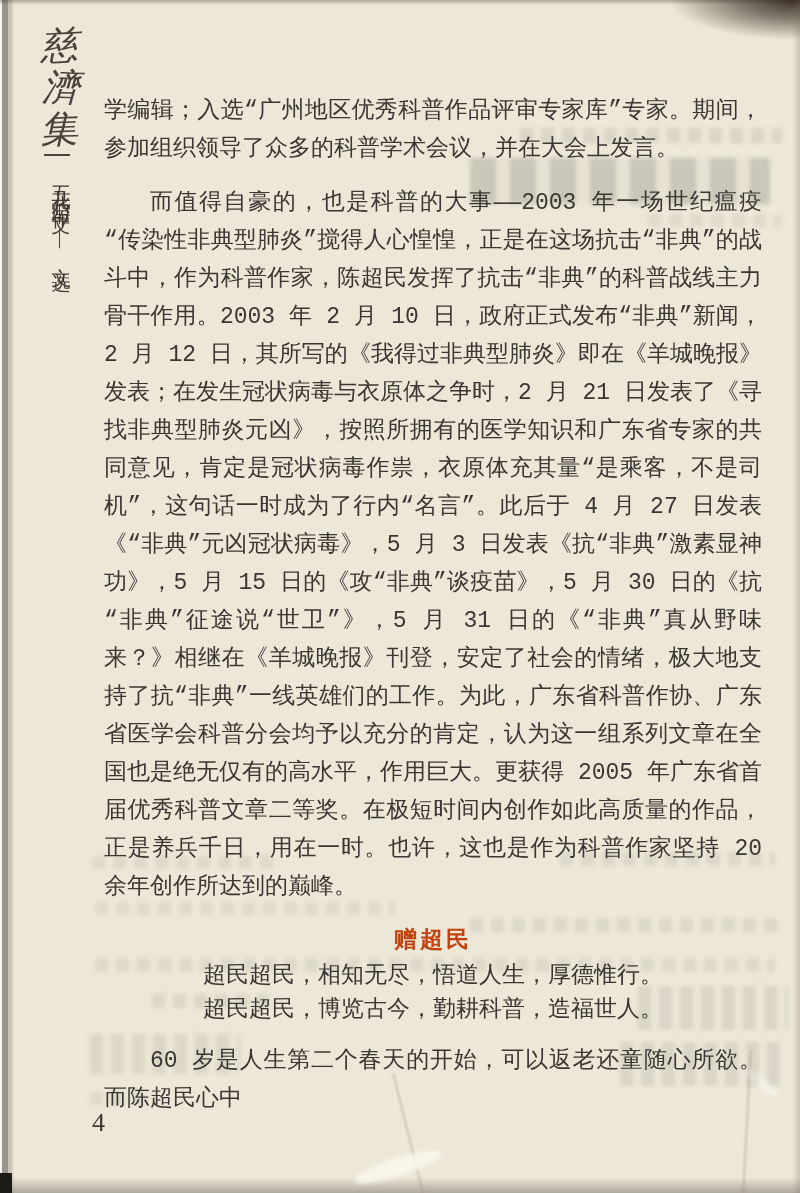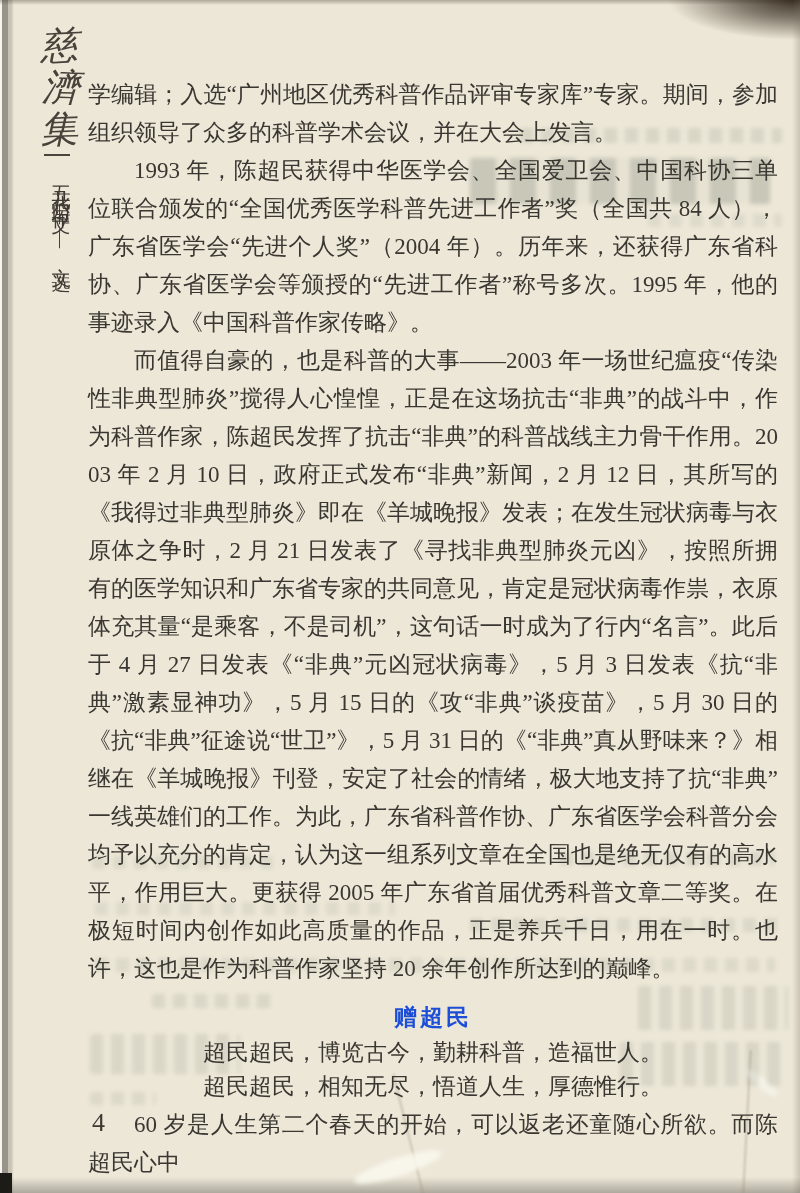--- a/index.html
+++ b/index.html
@@ -58,24 +58,24 @@
   .calli span:nth-child(2){transform:rotate(2deg) translateX(2px);}
   .calli span:nth-child(3){transform:rotate(-2deg);}
   .calli-divider{position:absolute;left:44px;top:154px;width:26px;height:2px;background:#4a453c;}
   .side-caption{position:absolute;left:48px;top:170px;height:290px;
     writing-mode:vertical-rl;text-orientation:mixed;
     font-size:19px;letter-spacing:5px;color:#3e3a33;}
   
   .content{position:absolute;left:88px;top:76px;width:690px;
     color:#3a3732;font-size:23px;line-height:38px;
     text-align:justify;text-justify:inter-ideograph;word-break:break-all;}
-  .content p{margin:0;}
+  .content p{margin:16px;font-family:Liberation Mono, monospace;}
   .content p.indent{text-indent:2em;}
   .poem{margin:12px 0 2px 0;}
-  .poem-title{text-align:center;font-weight:700;font-size:23px;line-height:36px;letter-spacing:3px;color:#1d4ed8;}
+  .poem-title{text-align:center;font-weight:700;font-size:23px;line-height:36px;letter-spacing:3px;color:#c2410c;}
   .poem-line{text-align:center;font-size:23px;line-height:34px;}
   .page-number{position:absolute;left:92px;top:1108px;font-size:26px;color:#3e3a33;}
 </style>
 </head>
 <body>
 
 <div class="page">
 
   <div class="edge-left"></div>
   <div class="edge-top"></div>
@@ -107,25 +107,24 @@
       <span>慈</span>
       <span>濟</span>
       <span>集</span>
     </div>
     <div class="calli-divider"></div>
     <div class="side-caption">五花八门写作文——文选</div>
   </aside>
 
   <main class="content">
     <p>学编辑；入选“广州地区优秀科普作品评审专家库”专家。期间，参加组织领导了众多的科普学术会议，并在大会上发言。</p>
-    <p class="indent">1993 年，陈超民获得中华医学会、全国爱卫会、中国科协三单位联合颁发的“全国优秀医学科普先进工作者”奖（全国共 84 人），广东省医学会“先进个人奖”（2004 年）。历年来，还获得广东省科协、广东省医学会等颁授的“先进工作者”称号多次。1995 年，他的事迹录入《中国科普作家传略》。</p>
     <p class="indent">而值得自豪的，也是科普的大事——2003 年一场世纪瘟疫“传染性非典型肺炎”搅得人心惶惶，正是在这场抗击“非典”的战斗中，作为科普作家，陈超民发挥了抗击“非典”的科普战线主力骨干作用。2003 年 2 月 10 日，政府正式发布“非典”新闻，2 月 12 日，其所写的《我得过非典型肺炎》即在《羊城晚报》发表；在发生冠状病毒与衣原体之争时，2 月 21 日发表了《寻找非典型肺炎元凶》，按照所拥有的医学知识和广东省专家的共同意见，肯定是冠状病毒作祟，衣原体充其量“是乘客，不是司机”，这句话一时成为了行内“名言”。此后于 4 月 27 日发表《“非典”元凶冠状病毒》，5 月 3 日发表《抗“非典”激素显神功》，5 月 15 日的《攻“非典”谈疫苗》，5 月 30 日的《抗“非典”征途说“世卫”》，5 月 31 日的《“非典”真从野味来？》相继在《羊城晚报》刊登，安定了社会的情绪，极大地支持了抗“非典”一线英雄们的工作。为此，广东省科普作协、广东省医学会科普分会均予以充分的肯定，认为这一组系列文章在全国也是绝无仅有的高水平，作用巨大。更获得 2005 年广东省首届优秀科普文章二等奖。在极短时间内创作如此高质量的作品，正是养兵千日，用在一时。也许，这也是作为科普作家坚持 20 余年创作所达到的巅峰。</p>
     <div class="poem">
       <div class="poem-title">赠超民</div>
+      <div class="poem-line">超民超民，相知无尽，悟道人生，厚德惟行。</div>
       <div class="poem-line">超民超民，博览古今，勤耕科普，造福世人。</div>
-      <div class="poem-line">超民超民，相知无尽，悟道人生，厚德惟行。</div>
     </div>
     <p class="indent">60 岁是人生第二个春天的开始，可以返老还童随心所欲。而陈超民心中</p>
   </main>
 
   <div class="page-number">4</div>
 
 </div>
 
 </body></html>

